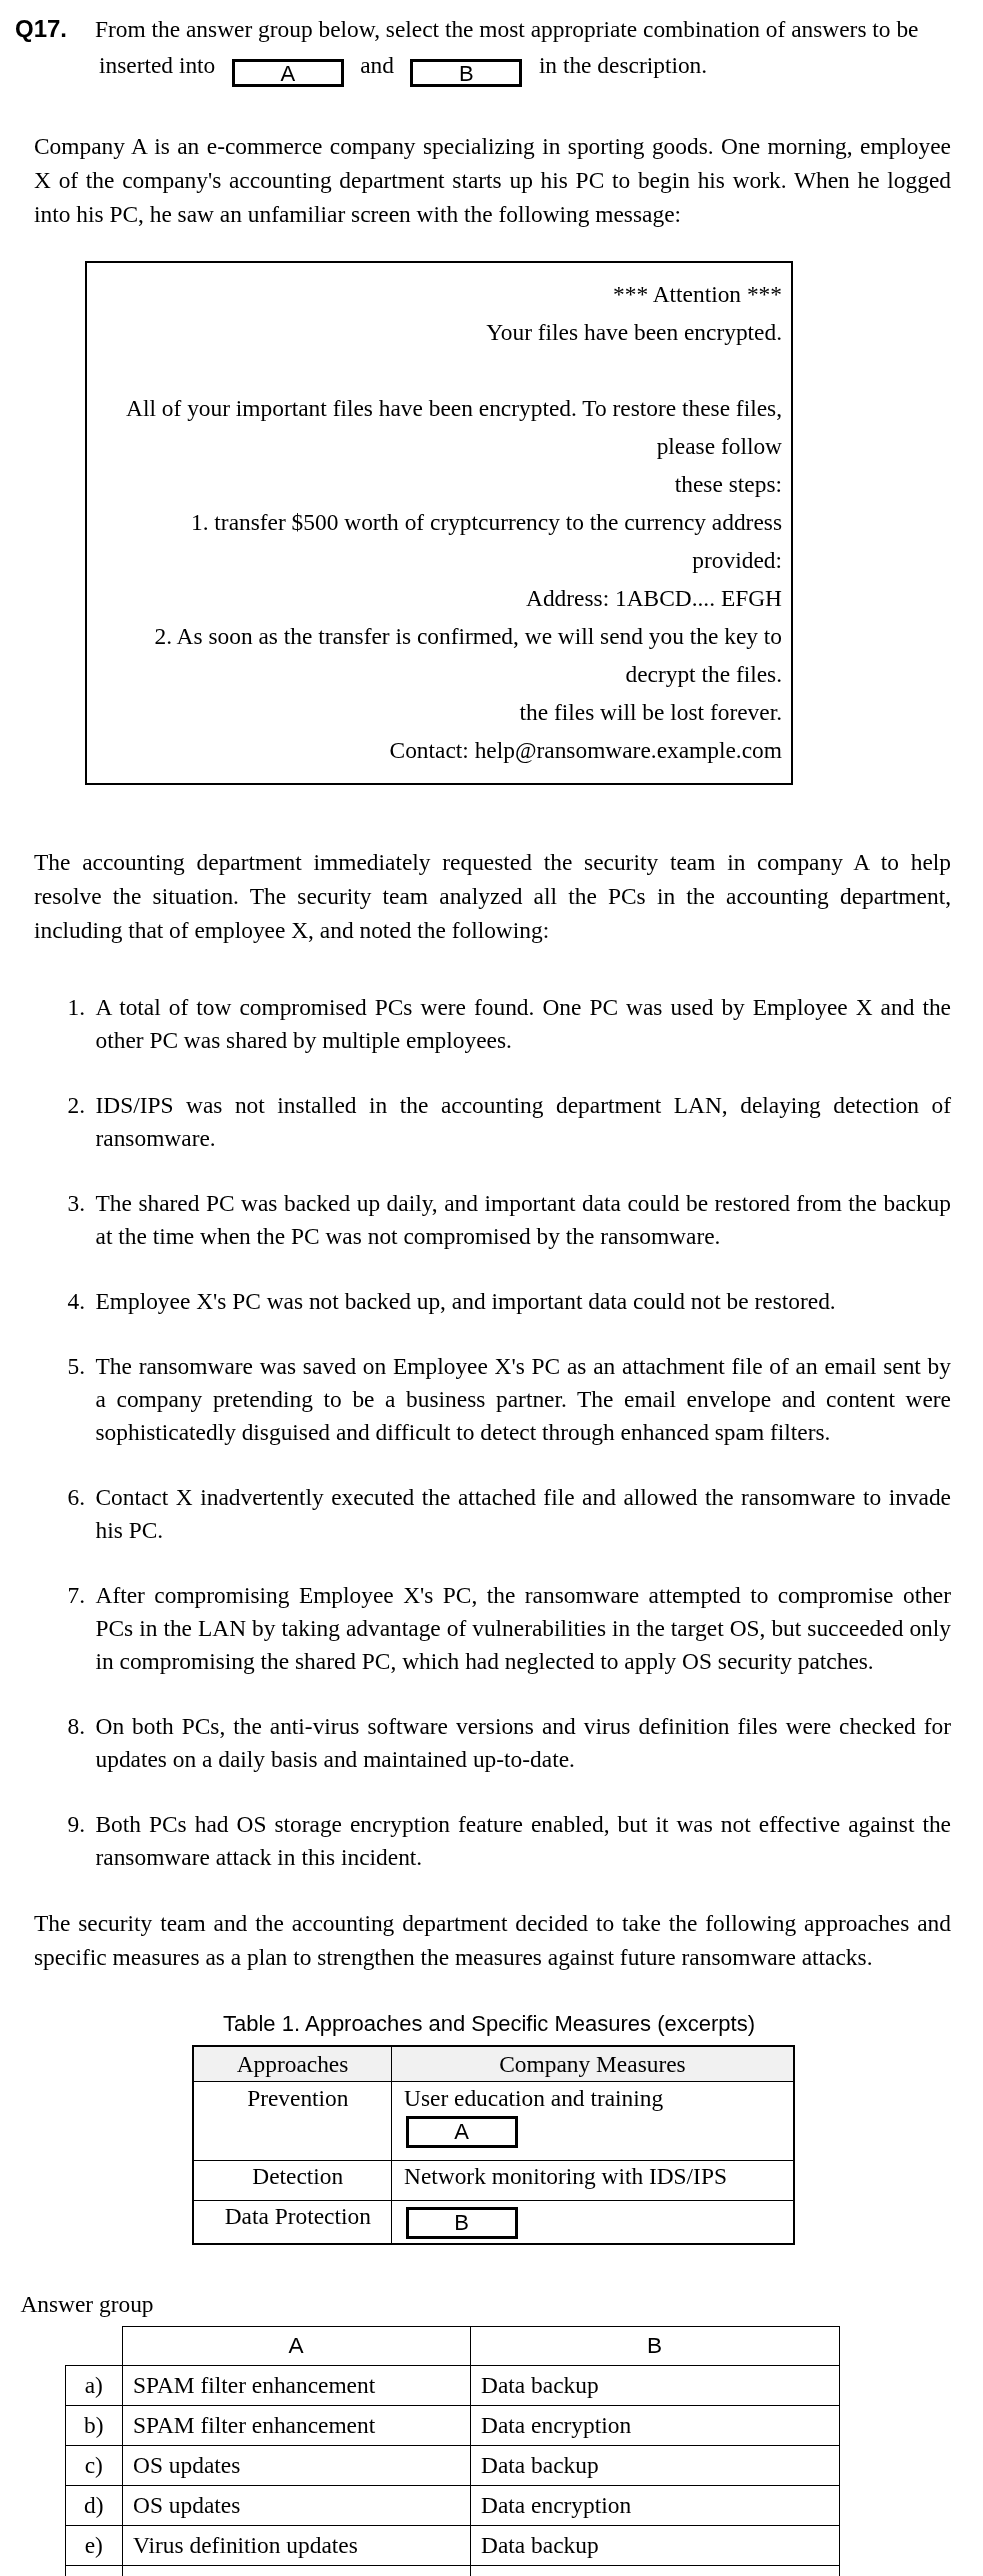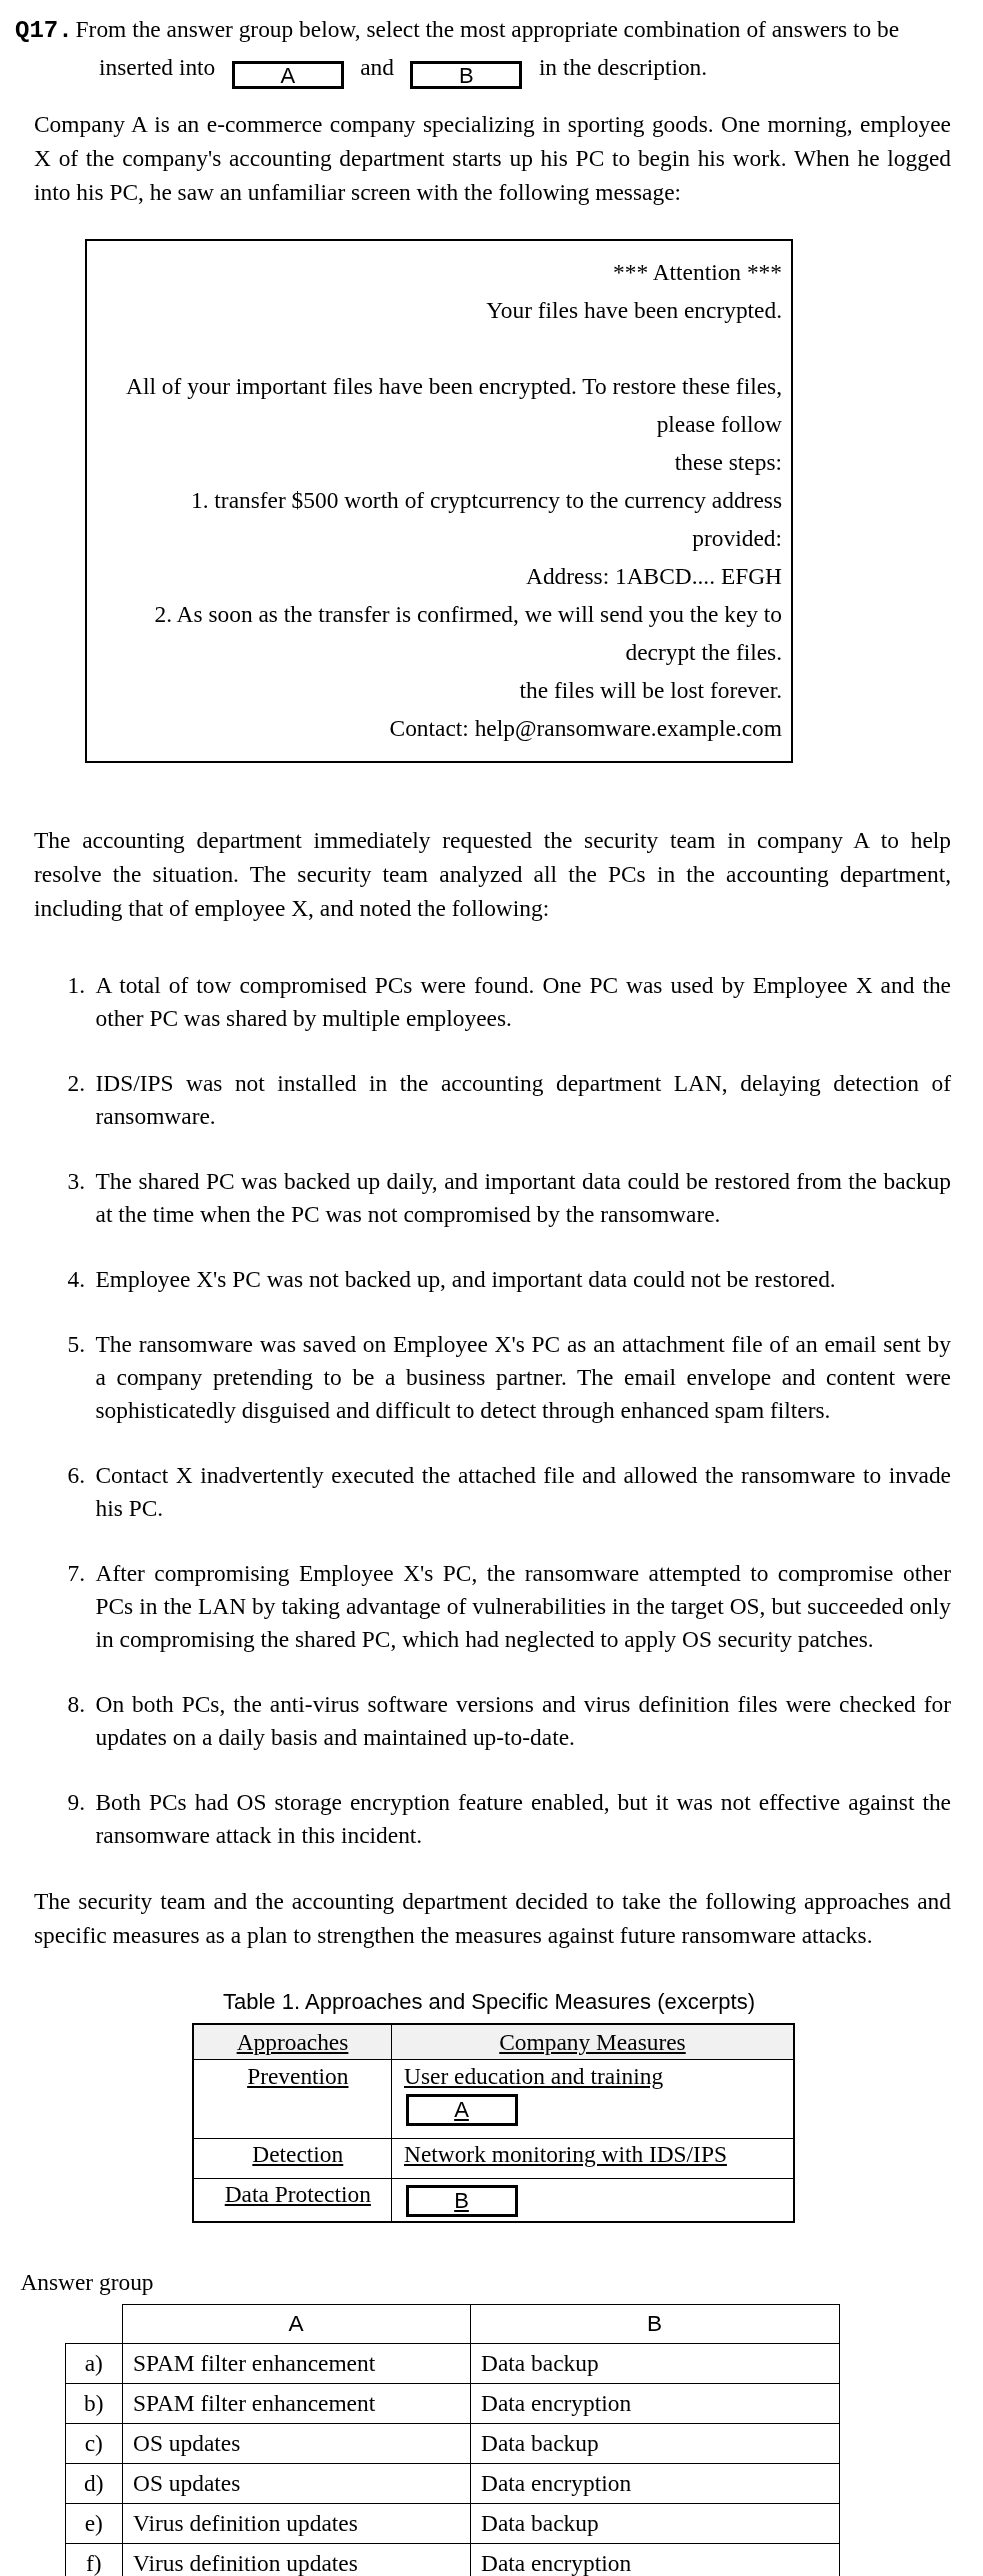--- a/index.html
+++ b/index.html
@@ -8,36 +8,36 @@
     background: #ffffff; color: #000000;
     font-family: "Liberation Serif", serif;
     font-size: 23.4px;
     overflow: hidden;
   }
   .page { position: relative; width: 983px; height: 2576px; overflow: hidden; }
 
   
   .q-header { margin: 12px 32px 0 15px; line-height: 34px; }
   .q-num {
-    font-family: Liberation Mono, monospace;
-    font-weight: bold; font-size: 24px; margin-right: 3px;
+    font-family: Liberation Sans, sans-serif;
+    font-weight: bold; font-size: 24px; margin-right: 28px;
   }
   .q-line2 { margin-left: 84px; margin-top: 2.3px; white-space: nowrap; }
   .blank {
     display: inline-block; box-sizing: content-box;
     width: 106px; height: 22.6px;
     border: 3px solid #000;
     font-family: "Liberation Sans", sans-serif;
     font-size: 22px; line-height: 23.4px; text-align: center;
     vertical-align: -7.5px; margin: 0 10.6px;
   }
 
   
   .para { margin: 0 32px 0 34px; text-align: justify; line-height: 34px; }
-  .p1 { margin-top: 18px; }
+  .p1 { margin-top: 42px; }
   .p2 { margin-top: 60px; }
   .p3 { margin-top: 9px; }
 
   
   .ransom-box {
     box-sizing: border-box;
     margin: 30px 0 0 85px; width: 708px;
     border: 2.3px solid #000;
     padding: 12px 9px 13.6px 10.6px;
     line-height: 38px;
@@ -57,21 +57,21 @@
   .t1-caption {
     font-family: "Liberation Sans", sans-serif; font-size: 22px;
     width: 594px; margin: 35px 0 7.5px 192px; text-align: center;
     line-height: 29px;
   }
   table.t1 {
     border-collapse: collapse; table-layout: fixed;
     margin-left: 192px; width: 594px;
     border: 2.3px solid #000;
   }
-  table.t1 td { border: 1.5px solid #000; vertical-align: top; text-decoration: underline; }
+  table.t1 td { border: 1.5px solid #000; vertical-align: top; }
   table.t1 .t1-head td {
     height: 32px; text-align: center; vertical-align: middle;
     background: #f1f1f1;
   }
   .t1-col-a { width: 195px; }
   .t1-col-m { width: 399px; }
   table.t1 td.cell { padding: 2.3px 0 0 10.6px; text-align: center; }
   table.t1 td.cell-m { padding: 2.3px 0 0 12px; }
   .row-prevention td { height: 75px; }
   .row-detection td { height: 37px; }

